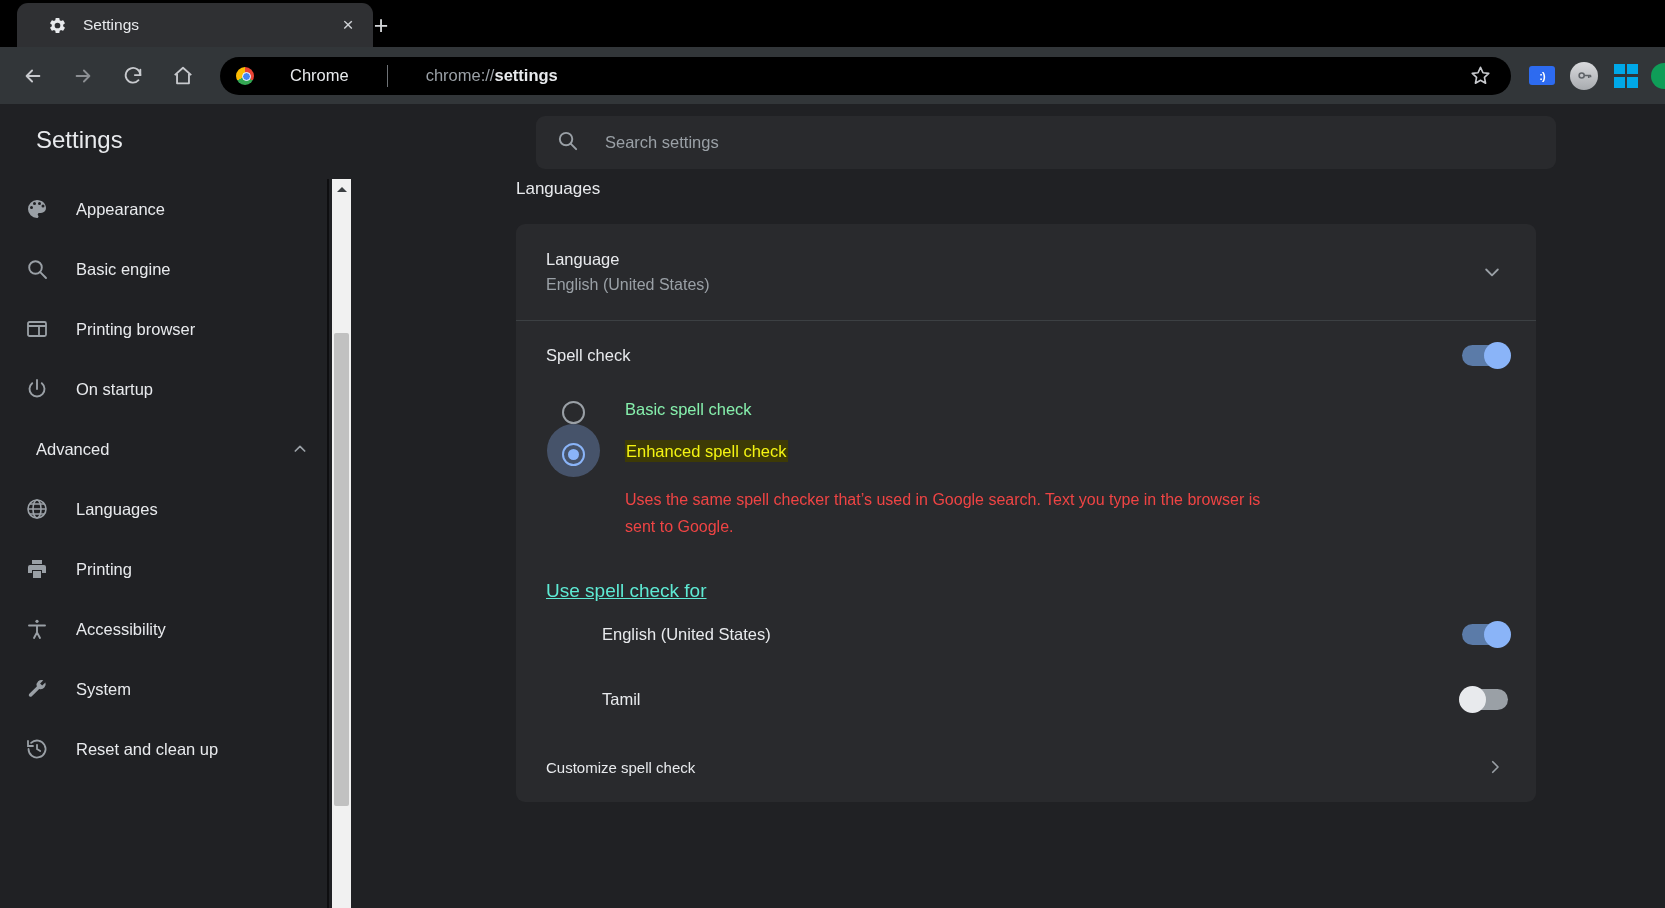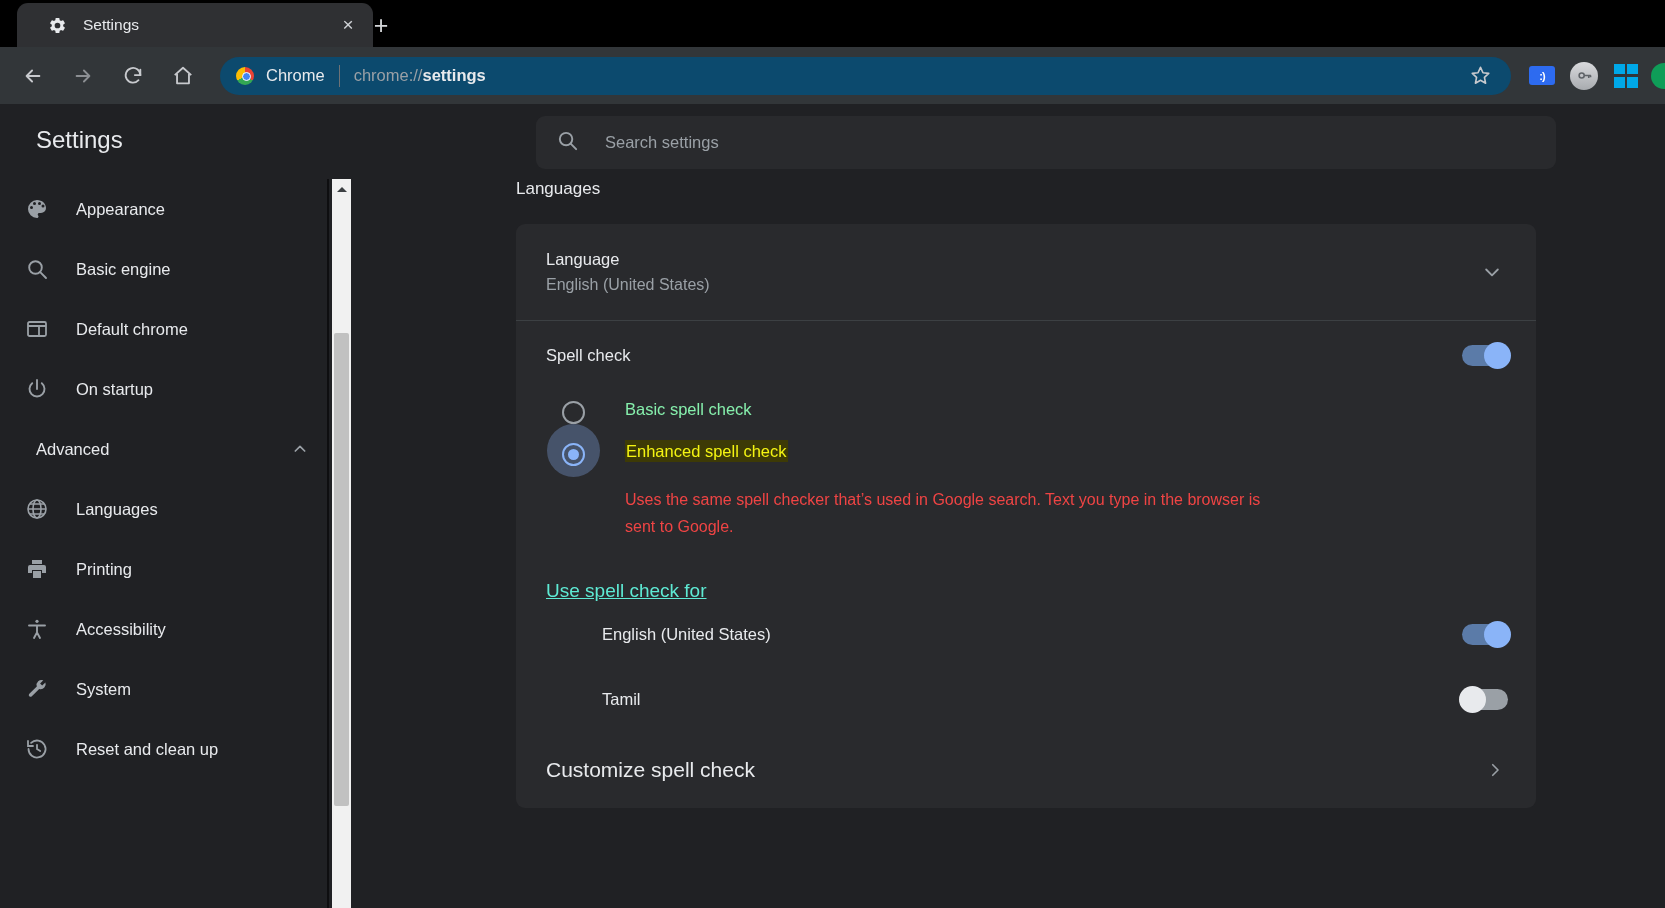--- a/index.html
+++ b/index.html
@@ -45,23 +45,23 @@
     position: absolute; left: 0; top: 47px; width: 1665px; height: 57px;
     background: #323639; display: flex; align-items: center;
   }
   .tb-btn {
     width: 42px; height: 42px; margin-left: 8px; border-radius: 50%;
     display: flex; align-items: center; justify-content: center;
     color: #c8cace; cursor: pointer; flex-shrink: 0;
   }
   .tb-btn.first { margin-left: 12px; }
   .omnibox {
-    flex: 1; height: 38px; background: #0c4a6e; border-radius: 19px;
+    flex: 1; height: 38px; background: #000000; border-radius: 19px;
     margin-left: 16px; margin-right: 10px; display: flex; align-items: center;
-    padding: 0 14px 0 16px; min-width: 0;
+    padding: 0 14px 0 16px; min-width: 0; gap: 24px;
   }
   .chrome-dot {
     width: 18px; height: 18px; border-radius: 50%;
     background: conic-gradient(#ea4335 0deg 120deg, #34a853 120deg 240deg, #fbbc04 240deg 360deg);
     position: relative; flex-shrink: 0;
   }
   .chrome-dot::after {
     content: ""; position: absolute; left: 50%; top: 50%;
     width: 7px; height: 7px; margin: -3.5px 0 0 -3.5px;
     border-radius: 50%; background: #4285f4; border: 1.5px solid #fff;
@@ -258,21 +258,21 @@
     display: flex; align-items: center; justify-content: space-between;
     padding: 22px 28px 22px 86px;
   }
   .lt-name { color: #e8eaed; font-size: 16.5px; }
   .lt-wrap { position: relative; }
 
   .customize-row {
     display: flex; align-items: center; justify-content: space-between;
     padding: 26px 32px 26px 30px; cursor: pointer;
   }
-  .cust-label { color: #e8eaed; font-size: 21px; }
+  .cust-label { color: #e8eaed; font-size: 15px; }
 
   .chev { color: #9aa0a6; display: flex; align-items: center; }
 </style>
 </head>
 <body>
 
 <div class="tabstrip">
   <div class="tab">
     <span class="tab-favicon">
       <svg width="19" height="19" viewBox="0 0 24 24" fill="#e8eaed">
@@ -381,21 +381,21 @@
       <span class="nav-label">Basic engine</span>
     </div>
 
     <div class="nav-item">
       <span class="nav-icon">
         <svg width="24" height="24" viewBox="0 0 24 24" fill="none" stroke="#9aa0a6" stroke-width="1.8">
             <rect x="3" y="5" width="18" height="14" rx="1.5"></rect>
             <path d="M3 9h18M14 9v10"></path>
           </svg>
       </span>
-      <span class="nav-label">Default chrome</span>
+      <span class="nav-label">Printing browser</span>
     </div>
 
     <div class="nav-item">
       <span class="nav-icon">
         <svg width="24" height="24" viewBox="0 0 24 24" fill="none" stroke="#9aa0a6" stroke-width="1.9" stroke-linecap="round">
             <path d="M12 3v9"></path>
             <path d="M7.2 6.2a7.5 7.5 0 1 0 9.6 0"></path>
           </svg>
       </span>
       <span class="nav-label">On startup</span>

